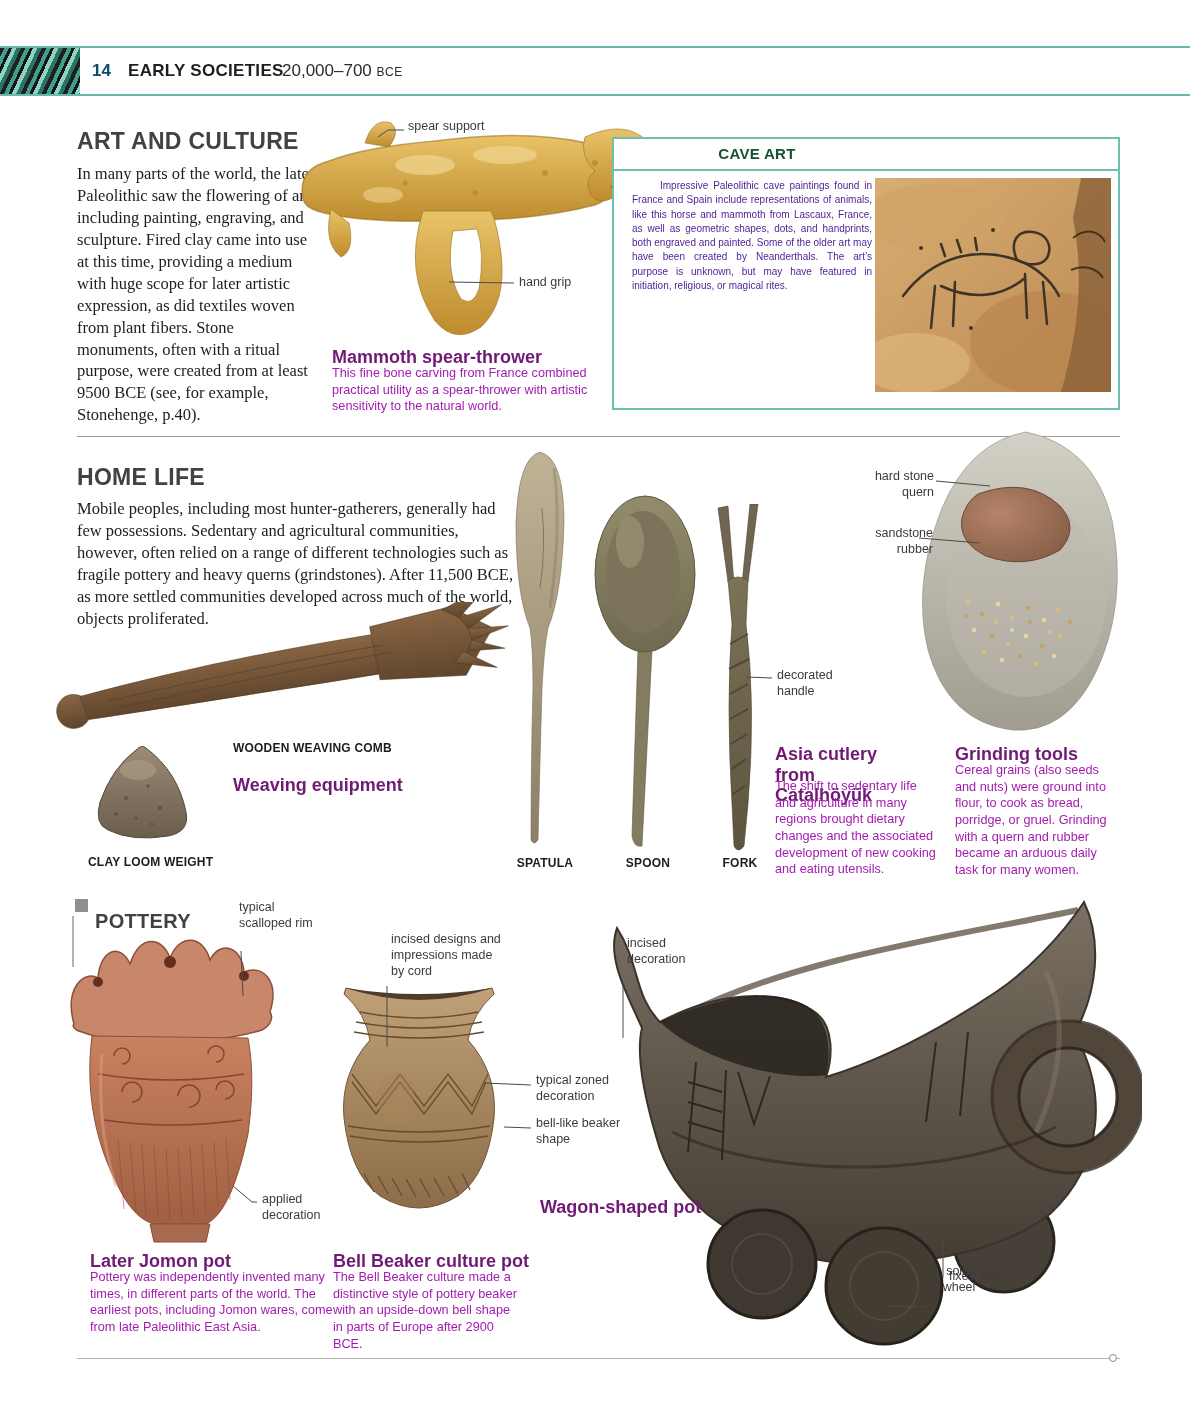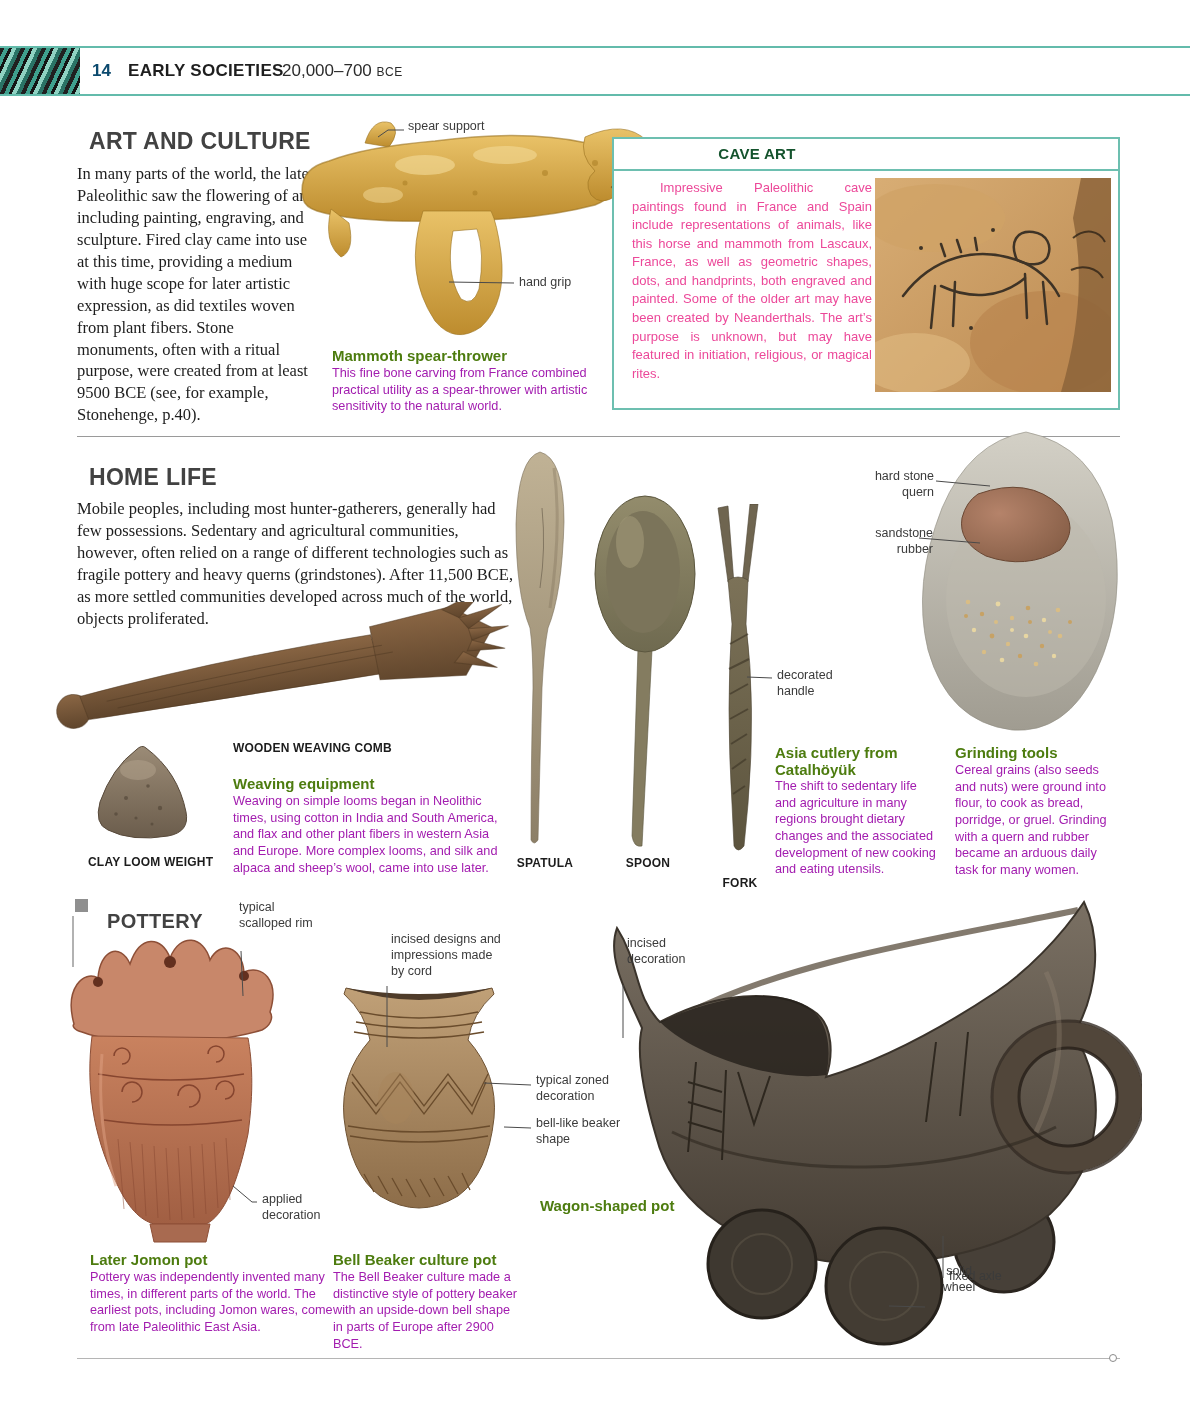--- a/index.html
+++ b/index.html
@@ -9,33 +9,33 @@
   
   .header-band{position:absolute;left:0;top:46px;width:1190px;height:50px;background:#fff;
         border-top:2px solid #63bbab;border-bottom:2px solid #63bbab;box-sizing:border-box;}
   .corner-pattern{position:absolute;left:0;top:0;width:80px;height:46px;
         background:repeating-linear-gradient(115deg,#202020 0 4px,#3fa08e 4px 8px,#141414 8px 11px,#8fd2c2 11px 15px,#2a7466 15px 19px);}
   .hdr-num{position:absolute;left:92px;top:13px;font-size:17px;font-weight:bold;color:#0c4a6e;}
   .hdr-title{position:absolute;left:128px;top:13px;font-size:17px;font-weight:bold;letter-spacing:.3px;color:#1e1e1e;}
   .hdr-range{position:absolute;left:282px;top:13px;font-size:17px;color:#2b2b2b;}
   .hdr-era{font-size:12px;letter-spacing:.5px;}
   
-  .sec-heading{font-size:23px;font-weight:bold;letter-spacing:.3px;color:#424242;margin-left:12px;}
+  .sec-heading{font-size:23px;font-weight:bold;letter-spacing:.3px;color:#424242;}
   .serif-body{font-family:"Liberation Serif",serif;font-size:16.5px;line-height:1.33;color:#1d1d1d;}
-  .cap-title{font-size:15px;font-weight:bold;color:#4d7c0f;line-height:1.15;}
+  .cap-title{font-size:18px;font-weight:bold;color:#701a75;line-height:1.15;}
   .cap-body{font-size:12.7px;line-height:1.31;color:#a21caf;}
   .lbl{font-size:12.5px;line-height:1.26;color:#3b3b3b;}
   .lbl-caps{font-size:12px;font-weight:bold;letter-spacing:.2px;color:#1c1c1c;}
   .r{text-align:right;}
   .rule{position:absolute;height:1px;background:#9a9a9a;}
   
   .cave-box{position:absolute;left:612px;top:137px;width:508px;height:273px;border:2px solid #6dbfb0;box-sizing:border-box;background:#fff;}
   .cave-head{position:absolute;left:18px;top:6px;width:250px;text-align:center;font-size:15px;font-weight:bold;letter-spacing:.3px;color:#14532d;}
   .cave-rule{position:absolute;left:0;top:30px;width:504px;height:2px;background:#6dbfb0;}
-  .cave-body{position:absolute;left:18px;top:40px;width:240px;font-size:13px;line-height:1.43;color:#ec4899;text-align:justify;text-indent:28px;}
+  .cave-body{position:absolute;left:18px;top:40px;width:240px;font-size:10px;line-height:1.43;color:#4c1d95;text-align:justify;text-indent:28px;}
   .pottery-bullet{position:absolute;left:75px;top:899px;width:13px;height:13px;background:#8f8f8f;}
   svg{display:block;}
   .overlay{position:absolute;left:0;top:0;pointer-events:none;}
   .ldr{stroke:#4a4a4a;stroke-width:1;fill:none;}
 </style>
 </head>
 <body>
 
 <div class="page">
 
@@ -237,26 +237,25 @@
         <circle cx="122" cy="198" r="2" fill="#c7a265"></circle>
     </g>
   </svg>
 
   <div class="abs lbl r" style="left:852px;top:469px;width:82px;">hard stone quern</div>
   <div class="abs lbl r" style="left:845px;top:526px;width:88px;">sandstone rubber</div>
   <div class="abs lbl" style="left:777px;top:668px;width:80px;">decorated handle</div>
 
   <div class="abs lbl-caps" style="left:233px;top:741px;">WOODEN WEAVING COMB</div>
   <div class="abs cap-title" style="left:233px;top:775px;">Weaving equipment</div>
-  <div class="abs cap-body" style="left:233px;top:793px;width:268px;">Weaving on simple looms began in Neolithic times, using cotton in India and South America, and flax and other plant fibers in western Asia and Europe. More complex looms, and silk and alpaca and sheep’s wool, came into use later.</div>
 
   <div class="abs lbl-caps" style="left:88px;top:855px;">CLAY LOOM WEIGHT</div>
   <div class="abs lbl-caps" style="left:505px;top:856px;width:80px;text-align:center;">SPATULA</div>
   <div class="abs lbl-caps" style="left:608px;top:856px;width:80px;text-align:center;">SPOON</div>
-  <div class="abs lbl-caps" style="left:710px;top:856px;width:60px;text-align:center;margin-top:20px;">FORK</div>
+  <div class="abs lbl-caps" style="left:710px;top:856px;width:60px;text-align:center;">FORK</div>
 
   <div class="abs cap-title" style="left:775px;top:744px;width:130px;">Asia cutlery from Catalhöyük</div>
   <div class="abs cap-body" style="left:775px;top:778px;width:162px;">The shift to sedentary life and agriculture in many regions brought dietary changes and the associated development of new cooking and eating utensils.</div>
   <div class="abs cap-title" style="left:955px;top:744px;">Grinding tools</div>
   <div class="abs cap-body" style="left:955px;top:762px;width:162px;">Cereal grains (also seeds and nuts) were ground into flour, to cook as bread, porridge, or gruel. Grinding with a quern and rubber became an arduous daily task for many women.</div>
 
   <div class="pottery-bullet"></div>
   <div class="abs sec-heading" style="left:95px;top:910px;font-size:20px;">POTTERY</div>
 
   <svg class="abs" style="left:58px;top:924px;" width="278" height="330" viewBox="0 0 278 330">

